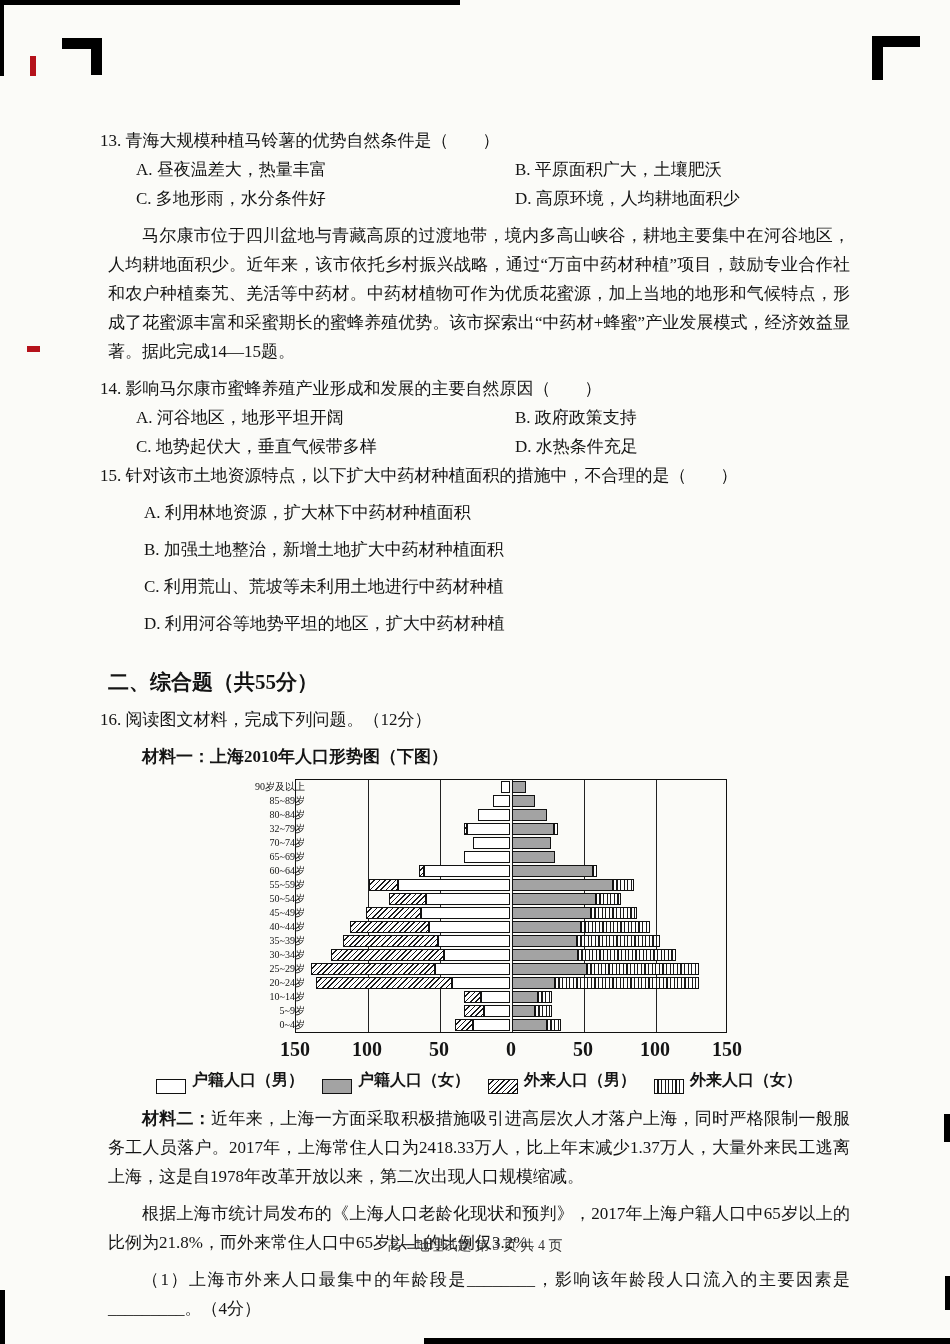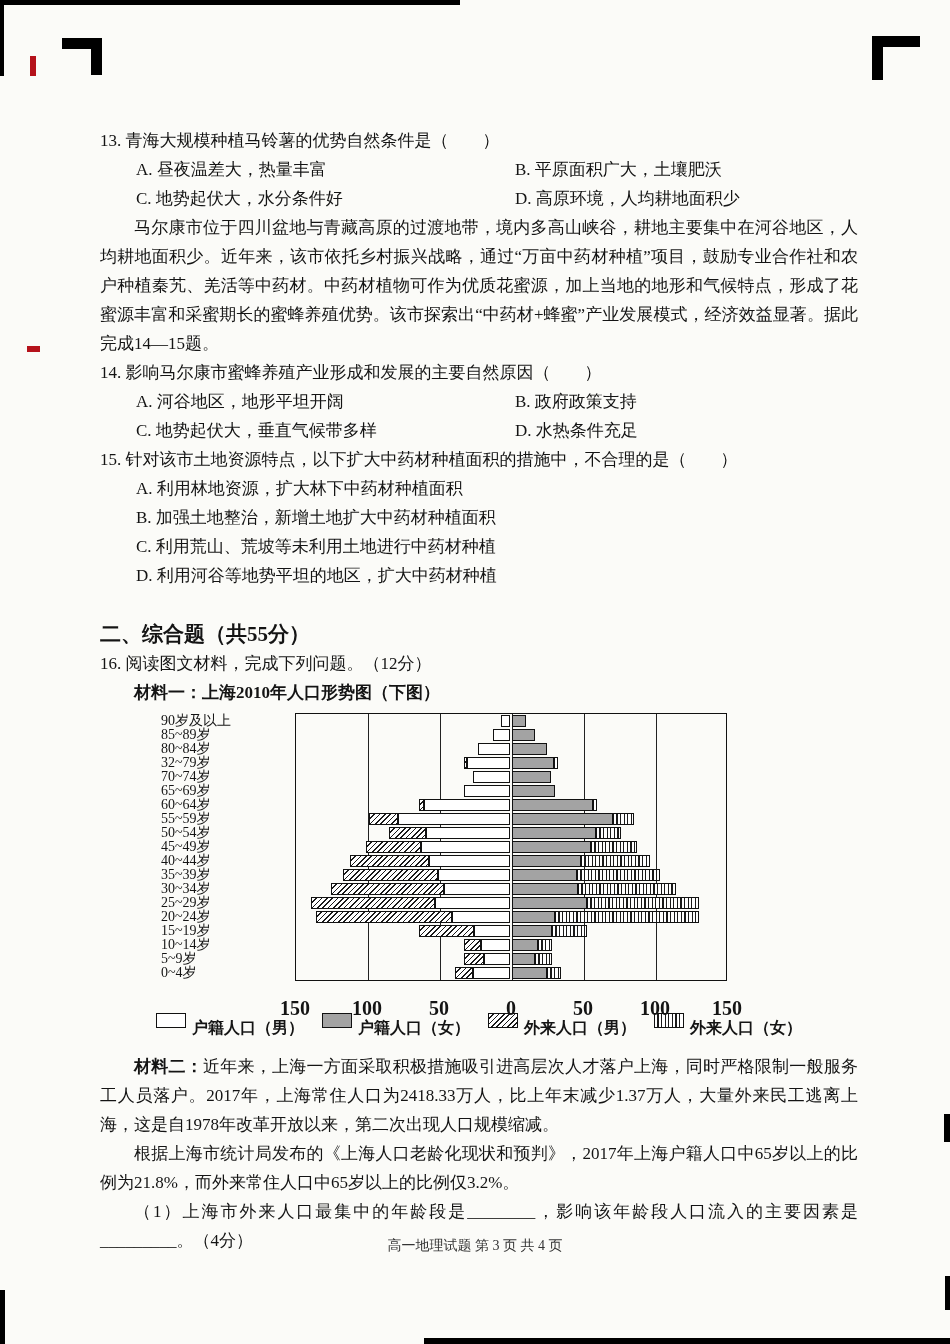--- a/index.html
+++ b/index.html
@@ -3,53 +3,53 @@
 <meta charset="utf-8">
 <style>
   *{box-sizing:border-box;}
   html,body{margin:0;padding:0;}
   body{
     width:950px;height:1344px;position:relative;overflow:hidden;
     background:#fbfbf8;color:#141414;
     font-family:"Liberation Serif","DejaVu Serif",serif;
   }
   .content{position:absolute;left:100px;top:126px;width:758px;font-size:17px;line-height:29px;}
-  p{margin:0;}
+  p{margin:8px;}
   .stem{margin:0;}
   .optrow{display:flex;justify-content:flex-end;}
   .opt{width:50%;padding-left:36px;}
   .opt-full{padding-left:36px;}
   .passage{text-indent:2em;text-align:justify;}
   .section-head{font-weight:bold;font-size:21px;margin-top:30px;}
   .mat1{padding-left:34px;font-weight:bold;}
   .m2p{text-indent:2em;text-align:justify;}
   .matlabel{font-weight:bold;}
 
   
   .pyramid{margin:6px 0 10px 0;}
   .plot{position:relative;margin-left:195px;width:432px;border:1.5px solid #111;}
   .grid{position:absolute;top:0;bottom:0;width:1px;background:#222;z-index:0;}
   .rows{position:relative;z-index:1;}
   .prow{position:relative;height:14px;}
   .age{
-    position:absolute;right:453px;width:112px;
-    font-size:14px;line-height:14px;white-space:nowrap;
+    position:absolute;right:421px;width:112px;text-align:right;
+    font-size:10px;line-height:14px;white-space:nowrap;
   }
   .side{position:absolute;top:1px;height:12px;display:flex;}
   .m{right:216px;}
   .f{left:216px;}
   .bar{height:12px;border:1px solid #111;flex:0 0 auto;}
   .hm{background:#ffffff;}
   .hf{background:#a3a3a3;}
   .mm{background:repeating-linear-gradient(135deg,#ffffff 0 2.6px,#1a1a1a 2.6px 3.8px);}
   .mf{background:repeating-linear-gradient(90deg,#ffffff 0 2.4px,#1a1a1a 2.4px 3.6px);}
   .xaxis{position:relative;margin-left:195px;width:432px;height:30px;font-weight:bold;font-size:20px;}
-  .xaxis span{position:absolute;top:13px;transform:translateX(-50%);}
+  .xaxis span{position:absolute;top:2px;transform:translateX(-50%);}
   .legend{display:flex;justify-content:center;gap:18px;margin-top:2px;font-weight:bold;font-size:16px;}
-  .litem{display:flex;align-items:flex-start;gap:6px;white-space:nowrap;}
+  .litem{display:flex;align-items:flex-end;gap:6px;white-space:nowrap;}
   .swatch{width:30px;height:15px;border:1px solid #111;display:inline-block;}
 
   .footer{position:absolute;left:0;right:0;top:1237px;text-align:center;font-size:14px;color:#333;}
 
   .artifact{position:absolute;background:#000;}
   .artifact.red{background:#b5121b;}
 </style>
 </head>
 <body>
 
@@ -67,21 +67,21 @@
 <div class="artifact" style="left:0;top:1290px;width:5px;height:54px;"></div>
 
 <main class="content">
 
   <p class="stem">13. 青海大规模种植马铃薯的优势自然条件是（　　）</p>
   <div class="optrow">
     <span class="opt">A. 昼夜温差大，热量丰富</span>
     <span class="opt">B. 平原面积广大，土壤肥沃</span>
   </div>
   <div class="optrow">
-    <span class="opt">C. 地势起伏大，水分条件好</span>
+    <span class="opt">C. 多地形雨，水分条件好</span>
     <span class="opt">D. 高原环境，人均耕地面积少</span>
   </div>
 
   <p class="passage">马尔康市位于四川盆地与青藏高原的过渡地带，境内多高山峡谷，耕地主要集中在河谷地区，人均耕地面积少。近年来，该市依托乡村振兴战略，通过“万亩中药材种植”项目，鼓励专业合作社和农户种植秦艽、羌活等中药材。中药材植物可作为优质花蜜源，加上当地的地形和气候特点，形成了花蜜源丰富和采蜜期长的蜜蜂养殖优势。该市探索出“中药材+蜂蜜”产业发展模式，经济效益显著。据此完成14—15题。</p>
 
   <p class="stem">14. 影响马尔康市蜜蜂养殖产业形成和发展的主要自然原因（　　）</p>
   <div class="optrow">
     <span class="opt">A. 河谷地区，地形平坦开阔</span>
     <span class="opt">B. 政府政策支持</span>
   </div>
@@ -249,31 +249,20 @@
           </div>
           <div class="prow">
             <div class="age">20~24岁</div>
             <div class="side m">
               <span class="bar mm" style="width: 136.8px;"></span>
               <span class="bar hm" style="width: 57.6px;"></span>
             </div>
             <div class="side f">
               <span class="bar hf" style="width: 43.2px;"></span>
               <span class="bar mf" style="width: 144px;"></span>
-            </div>
-          </div>
-          <div class="prow">
-            <div class="age">15~19岁</div>
-            <div class="side m">
-              <span class="bar mm" style="width: 54.72px;"></span>
-              <span class="bar hm" style="width: 36px;"></span>
-            </div>
-            <div class="side f">
-              <span class="bar hf" style="width: 40.32px;"></span>
-              <span class="bar mf" style="width: 34.56px;"></span>
             </div>
           </div>
           <div class="prow">
             <div class="age">10~14岁</div>
             <div class="side m">
               <span class="bar mm" style="width: 17.28px;"></span>
               <span class="bar hm" style="width: 28.8px;"></span>
             </div>
             <div class="side f">
               <span class="bar hf" style="width: 25.92px;"></span>

